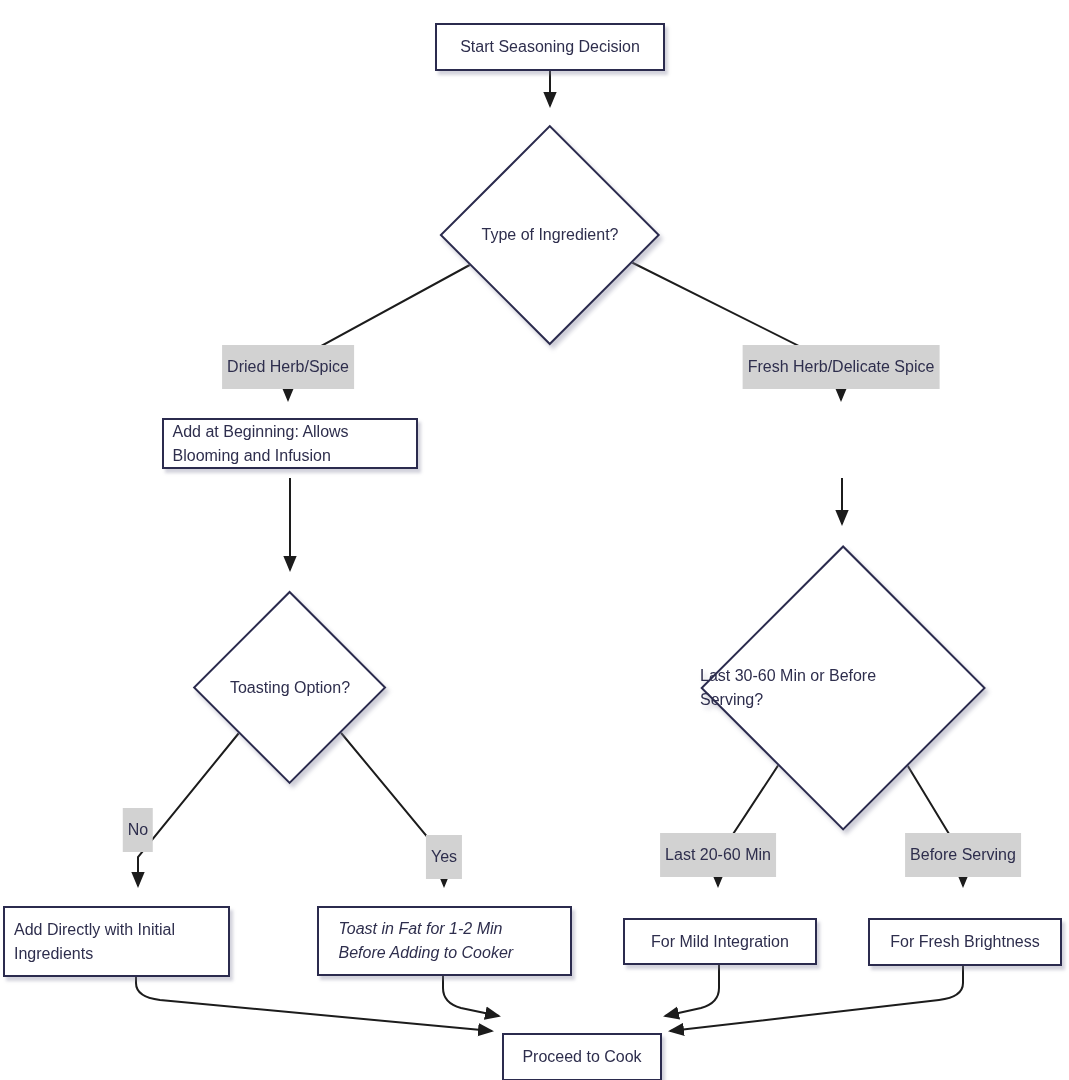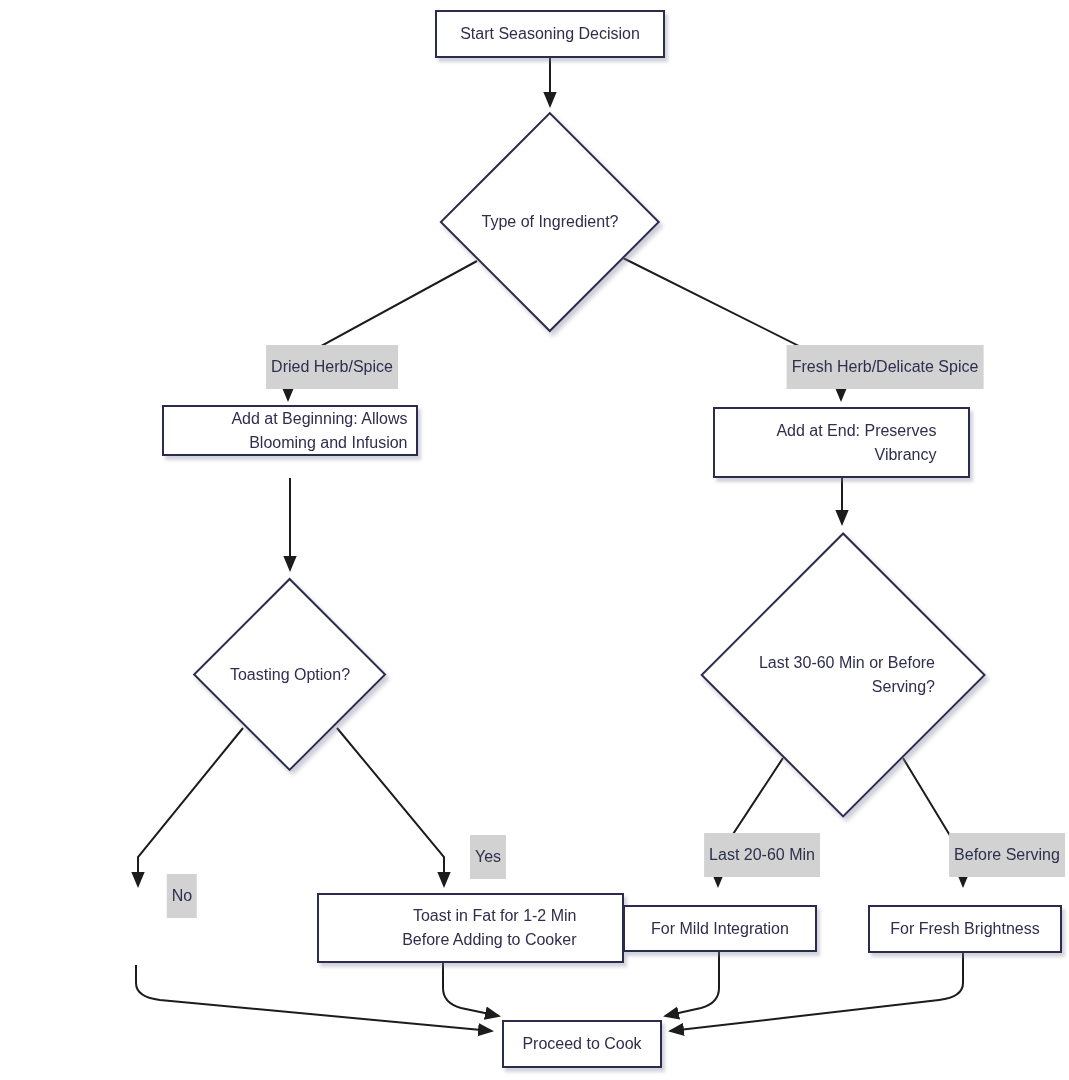--- a/index.html
+++ b/index.html
@@ -13,21 +13,21 @@
   #canvas{
     position:relative;
     width:1069px;height:1080px;
     font-family:"Liberation Sans","DejaVu Sans",sans-serif;
     font-size:16px;color:var(--text);
     overflow:hidden;background:#ffffff;
   }
   #edges{position:absolute;left:0;top:0;z-index:1;}
   .edge{stroke:var(--edge);stroke-width:2;fill:none;}
 
-  .node{position:absolute;z-index:2;line-height:1.5;text-align:right;}
+  .node{position:absolute;z-index:2;line-height:1.5;text-align:left;margin-top:13px;}
   .node.rect{
     background:var(--nodefill);
     border:2.5px solid var(--border);
     box-shadow:3px 4px 3px rgba(130,130,155,0.35);
     display:flex;align-items:center;justify-content:center;
     box-sizing:border-box;
   }
   .node.diamond{filter:drop-shadow(3px 4px 2px rgba(130,130,155,0.4));}
   .node.diamond .shape{
     position:absolute;inset:14.645%;
@@ -40,21 +40,21 @@
     position:absolute;inset:0;
     display:flex;align-items:center;justify-content:center;
   }
   .txt{display:block;}
 
   
   #n-start        {left:435px;top:10px; width:230px;height:48px;}
   #n-add-beginning{left:162px;top:405px;width:256px;height:51px;}
   #n-add-end      {left:713px;top:407px;width:257px;height:71px;}
   #n-add-directly {left:3px;  top:893px;width:227px;height:71px;}
-  #n-toast-fat    {left:317px;top:893px;width:307px;height:70px;}
+  #n-toast-fat    {left:317px;top:893px;width:255px;height:70px;font-style:italic;}
   #n-mild         {left:623px;top:905px;width:194px;height:47px;}
   #n-fresh        {left:868px;top:905px;width:194px;height:48px;}
   #n-proceed      {left:502px;top:1020px;width:160px;height:48px;}
 
   
   #n-type    {left:440px;top:112px;width:220px;height:220px;}
   #n-toasting{left:193px;top:578px;width:194px;height:194px;}
   #n-timing  {left:700px;top:532px;width:286px;height:286px;}
 
   
@@ -63,25 +63,24 @@
   #n-timing    .txt{max-width:235px;}
   #n-add-beginning .txt{max-width:235px;}
   #n-add-directly  .txt{max-width:205px;}
 
   .edge-label{
     position:absolute;z-index:3;
     transform:translate(-50%,-50%);
     background:var(--labelbg);
     padding:13px 5px;
     white-space:nowrap;
-    margin-left:44px;
   }
   #el-dried {left:288px;top:367px;}
   #el-fresh {left:841px;top:367px;}
-  #el-no    {left:138px;top:896px;}
+  #el-no    {left:138px;top:830px;}
   #el-yes   {left:444px;top:857px;text-align:center;}
   #el-last  {left:718px;top:855px;}
   #el-before{left:963px;top:855px;}
 </style>
 </head>
 <body>
 
 <div id="canvas">
 
   <svg id="edges" width="1069" height="1080" viewBox="0 0 1069 1080">
@@ -106,24 +105,24 @@
   </svg>
 
   <div class="node rect" id="n-start">
     <span class="txt">Start Seasoning Decision</span>
   </div>
 
   <div class="node rect" id="n-add-beginning">
     <span class="txt">Add at Beginning: Allows Blooming and Infusion</span>
   </div>
 
-  <div class="node rect" id="n-add-end">
-    <span class="txt">Add at End: Preserves Vibrancy</span>
+
+  <div class="node rect" id="n-add-directly">
+    <span class="txt">Add Directly with Initial Ingredients</span>
   </div>
-
 
   <div class="node rect" id="n-toast-fat">
     <span class="txt">Toast in Fat for 1-2 Min Before Adding to Cooker</span>
   </div>
 
   <div class="node rect" id="n-mild">
     <span class="txt">For Mild Integration</span>
   </div>
 
   <div class="node rect" id="n-fresh">

